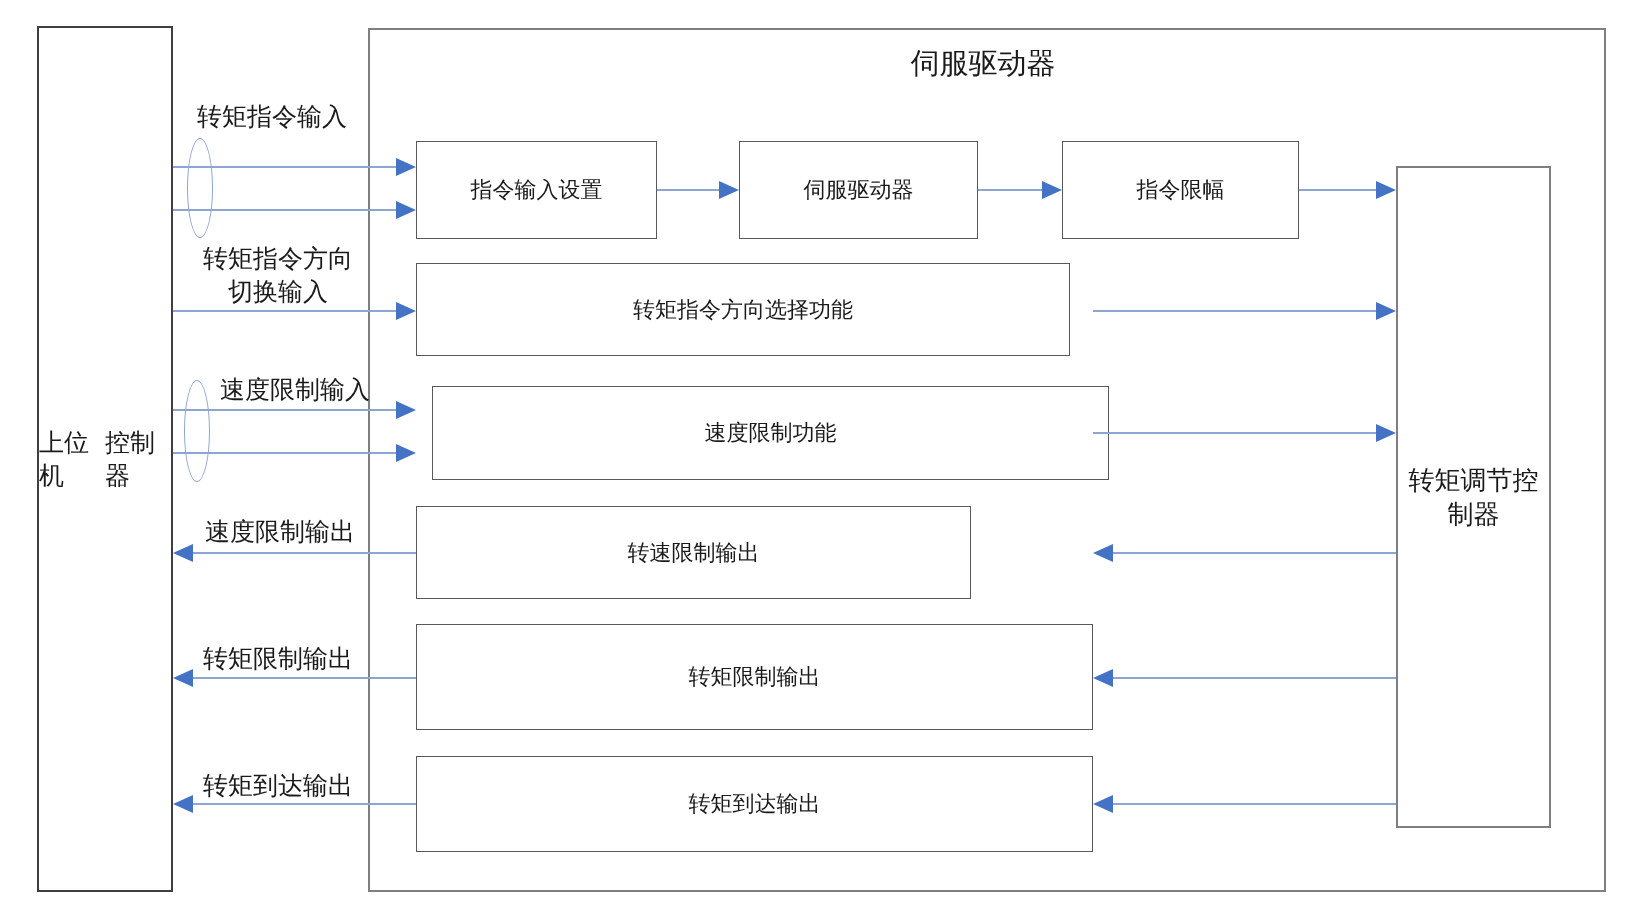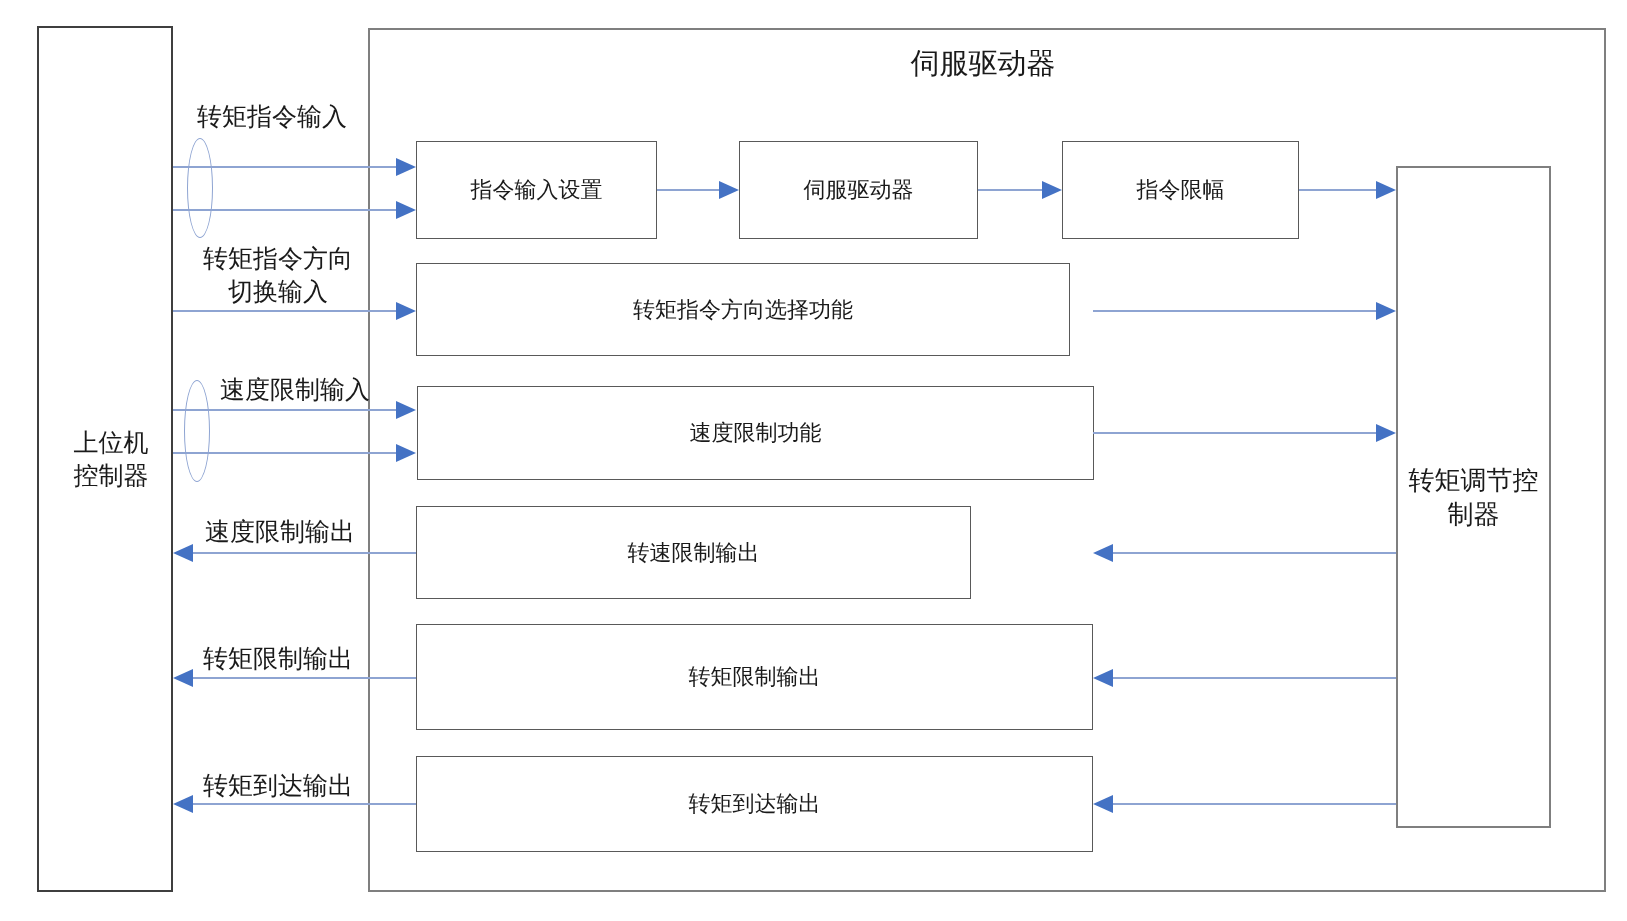--- a/index.html
+++ b/index.html
@@ -6,21 +6,21 @@
   .canvas{
     position:relative;
     width:1627px;height:921px;
     background:#ffffff;
     font-family:"Liberation Sans", sans-serif;
     color:var(--text,#1a1a1a);
     overflow:hidden;
   }
   
   .frame{position:absolute;background:#ffffff;box-sizing:border-box;}
-  .host-box{border:2px solid #3f3f3f;display:flex;flex-direction:column;align-items:center;justify-content:center;font-size:25px;line-height:33px;font-weight:500;padding-left:12px;}
+  .host-box{border:2px solid #3f3f3f;display:flex;flex-direction:row;align-items:center;justify-content:center;font-size:25px;line-height:33px;font-weight:500;}
   .outer-box{border:2px solid #7f7f7f;background:transparent;}
   .right-box{border:2px solid #7f7f7f;display:flex;flex-direction:column;align-items:center;justify-content:center;font-size:26px;line-height:34px;font-weight:500;}
   .fbox{
     position:absolute;box-sizing:border-box;background:#ffffff;
     border:1.5px solid #595959;
     display:flex;align-items:center;justify-content:center;
     font-size:22px;font-weight:500;white-space:nowrap;
   }
   .title{
     position:absolute;text-align:center;font-size:29px;font-weight:500;white-space:nowrap;
@@ -57,21 +57,21 @@
   <div class="frame right-box" style="left:1396px;top:166px;width:155px;height:662px;text-align:center;">
     <span>转矩调节控</span>
     <span>制器</span>
   </div>
 
   <div class="fbox" style="left:416px;top:141px;width:241px;height:98px;">指令输入设置</div>
   <div class="fbox" style="left:739px;top:141px;width:239px;height:98px;">伺服驱动器</div>
   <div class="fbox" style="left:1062px;top:141px;width:237px;height:98px;">指令限幅</div>
 
   <div class="fbox" style="left:416px;top:263px;width:654px;height:93px;">转矩指令方向选择功能</div>
-  <div class="fbox" style="left:417px;top:386px;width:677px;height:94px;">速度限制功能</div>
+  <div class="fbox" style="left:432px;top:386px;width:677px;height:94px;">速度限制功能</div>
   <div class="fbox" style="left:416px;top:506px;width:555px;height:93px;">转速限制输出</div>
   <div class="fbox" style="left:416px;top:624px;width:677px;height:106px;">转矩限制输出</div>
   <div class="fbox" style="left:416px;top:756px;width:677px;height:96px;">转矩到达输出</div>
 
   <div class="bundle" style="left:187px;top:138px;width:26px;height:100px;"></div>
   <div class="bundle" style="left:184px;top:380px;width:26px;height:102px;"></div>
 
   <div class="wire" style="left:173px;top:166px;width:223px;"></div>
   <div class="ah-r" style="left:396px;top:158px;"></div>
   <div class="wire" style="left:173px;top:209px;width:223px;"></div>

